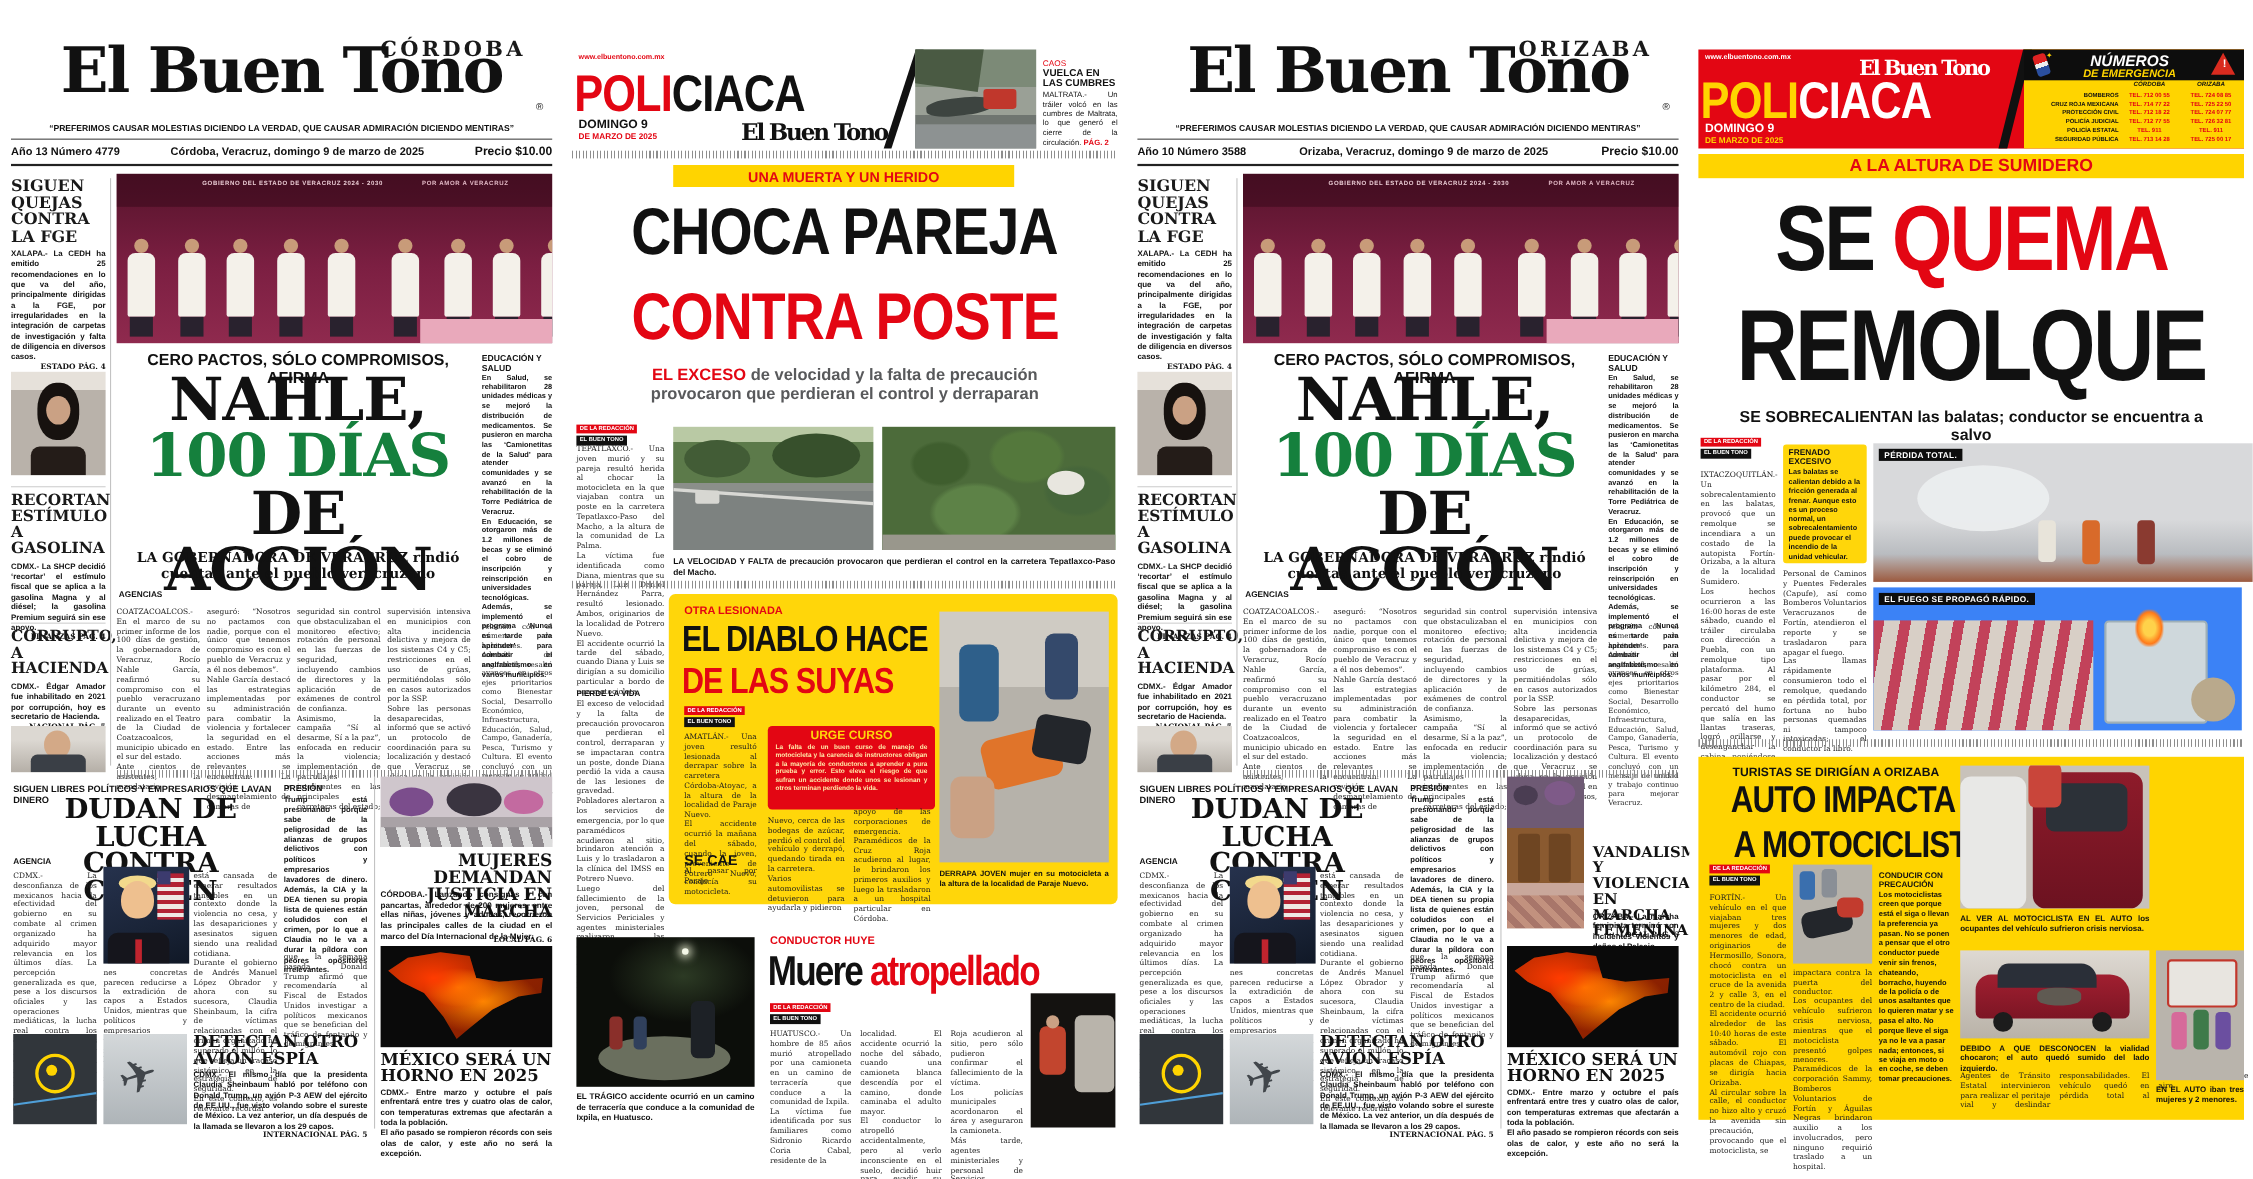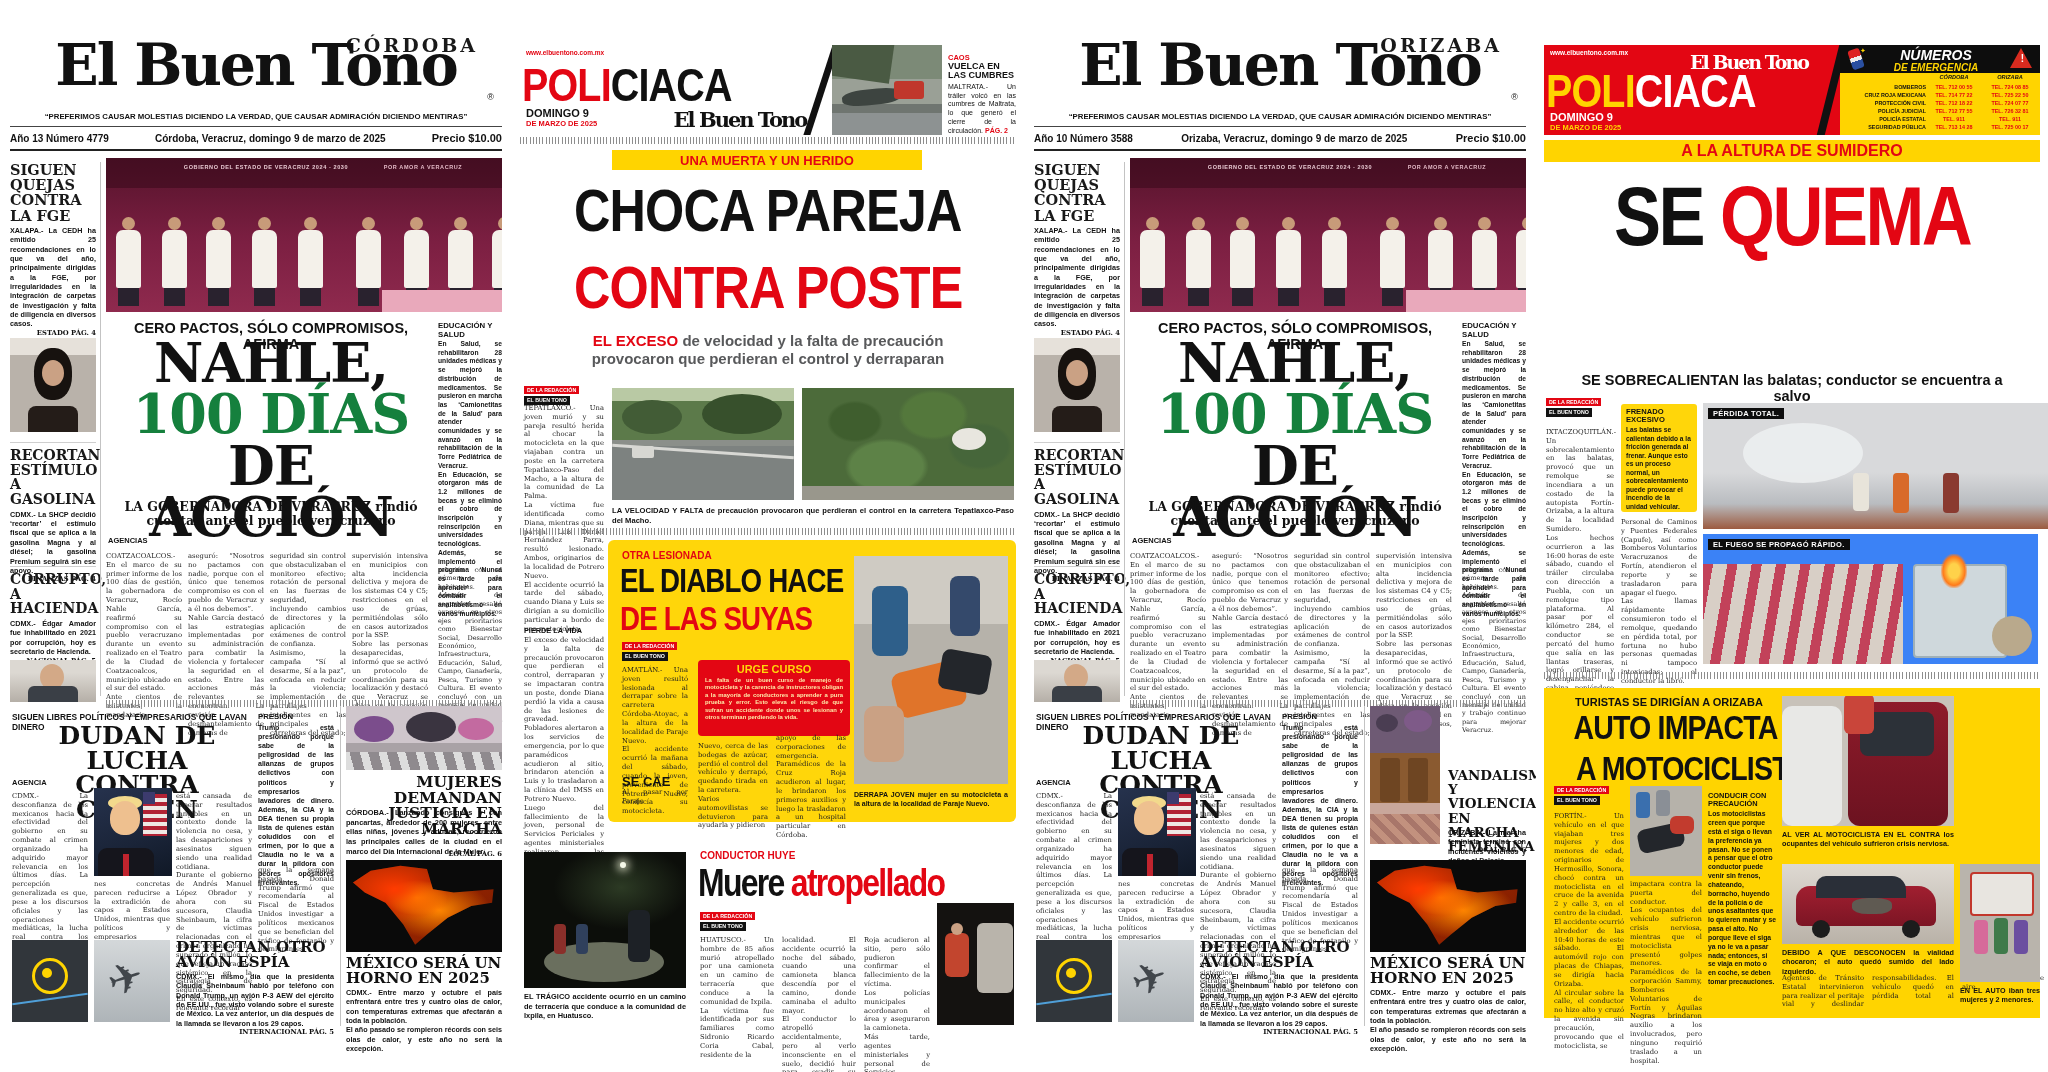--- a/index.html
+++ b/index.html
@@ -189,21 +189,21 @@
     </div>
     <div class="a bl" style="left:140px;top:62px;width:160px;text-align:center;font-size:21px">El Buen Tono</div>
     <div class="a" style="left:298px;top:0;width:7px;height:90px;background:#111;transform:skewX(-18deg)"></div>
     <div class="ph" style="left:312px;top:0;width:110px;height:90px;background:linear-gradient(180deg,#7c8a77 0 38%,#9aa096 38% 66%,#6f7570 66%)">
       <span class="a" style="left:-10px;top:-6px;width:70px;height:40px;background:#4a5a43;transform:rotate(8deg)"></span>
       <span class="a" style="left:10px;top:44px;width:60px;height:16px;background:#3d4440;border-radius:40%;transform:rotate(-6deg)"></span>
       <span class="a" style="left:62px;top:36px;width:30px;height:18px;background:#c0372c;border-radius:3px"></span>
       <span class="a" style="left:0;bottom:0;width:110px;height:22px;background:#8d9292"></span>
     </div>
     <div class="a" style="left:428px;top:8px;width:68px">
-      <div class="red" style="font-size:7.5px;font-weight:bold">CAOS</div>
+      <div class="red" style="font-size:7.5px;font-weight:normal">CAOS</div>
       <div style="font-size:9px;font-weight:bold;line-height:1.05">VUELCA EN LAS CUMBRES</div>
       <div style="font-size:7px;line-height:1.25;margin-top:2px;text-align:justify"><span>MALTRATA.- Un tráiler volcó en las cumbres de Maltrata, lo que generó el cierre de la circulación. </span><span class="red" style="font-weight:bold">PÁG. 2</span></div>
     </div>
   </div>
   <div class="a hatch" style="left:8px;top:137px;width:496px"></div>
   <div class="a" style="left:100px;top:150px;width:310px;height:20px;background:#ffd400;display:flex;align-items:center;justify-content:center">
     <span class="red" style="font-size:13px;font-weight:bold">UNA MUERTA Y UN HERIDO</span>
   </div>
   <div class="a" style="left:0;top:176px;width:512px;text-align:center;font-size:60px">
     <div><span class="cond" style="color:#111">CHOCA PAREJA</span></div>
@@ -503,20 +503,23 @@
           </div>
       </div>
     </div>
   </div>
   <div class="a" style="left:8px;top:140px;width:496px;height:22px;background:#ffd400;display:flex;align-items:center;justify-content:center">
     <span class="red" style="font-size:16px;font-weight:bold">A LA ALTURA DE SUMIDERO</span>
   </div>
   <div class="a" style="left:0;top:168px;width:512px;text-align:center;font-size:84px">
     <span class="cond" style="letter-spacing:-3px"><span style="color:#111">SE </span><span class="red">QUEMA</span></span>
   </div>
+  <div class="a" style="left:0;top:262px;width:512px;text-align:center;font-size:92px">
+    <span class="cond" style="color:#111;letter-spacing:-3px">REMOLQUE</span>
+  </div>
   <div class="a" style="left:26px;top:372px;width:460px;text-align:center;font-size:14.5px;font-weight:bold;color:#111">
     <span>SE SOBRECALIENTAN</span><span> las balatas; conductor se encuentra a salvo</span>
   </div>
   <div class="a" style="left:10px;top:398px">
     <span class="bybox" style="background:#e30613">DE LA REDACCIÓN</span>
     <span class="bybox" style="background:#111">EL BUEN TONO</span>
   </div>
   <div class="a jt" style="left:10px;top:428px;width:68px;height:236px">IXTACZOQUITLÁN.- Un sobrecalentamiento en las balatas, provocó que un remolque se incendiara a un costado de la autopista Fortín-Orizaba, a la altura de la localidad Sumidero.
    Los hechos ocurrieron a las 16:00 horas de este sábado, cuando el tráiler circulaba con dirección a Puebla, con un remolque tipo plataforma. Al pasar por el kilómetro 284, el conductor se percató del humo que salía en las llantas traseras, logró orillarse y desenganchar la cabina, poniéndose a salvo y pidiendo el apoyo de corporaciones de Emergencia, a través del 911.</div>
   <div class="a ybox" style="left:85px;top:404px;width:76px;height:108px;border-radius:3px;padding:4px 5px;box-sizing:border-box">
@@ -567,21 +570,21 @@
       <div style="font-size:7.4px;font-weight:bold;line-height:1.1">CONDUCIR CON PRECAUCIÓN</div>
       <div class="bt" style="font-size:6.8px;text-align:left;margin-top:2px">Los motociclistas creen que porque está el siga o llevan la preferencia ya pasan. No se ponen a pensar que el otro conductor puede venir sin frenos, chateando, borracho, huyendo de la policía o de unos asaltantes que lo quieren matar y se pasa el alto. No porque lleve el siga ya no le va a pasar nada; entonces, si se viaja en moto o en coche, se deben tomar precauciones.</div>
     </div>
     <div class="ph" style="left:238px;top:8px;width:172px;height:130px;background:#c8c2ba">
       <span class="a" style="left:0;top:10px;width:60px;height:120px;background:#e8e8e6;border-radius:10px"></span>
       <span class="a" style="left:66px;top:6px;width:100px;height:124px;background:linear-gradient(180deg,#8e1b2a,#6c1220);border-radius:12px"></span>
       <span class="a" style="left:78px;top:16px;width:74px;height:44px;background:#2c3138;border-radius:8px"></span>
       <span class="a" style="left:62px;top:-2px;width:30px;height:40px;background:#c9453a;border-radius:6px"></span>
     </div>
     <div class="a cap" style="left:238px;top:142px;width:172px;font-size:7.2px">
-      <span>AL VER AL MOTOCICLISTA EN EL CONTRA</span><span> los ocupantes del vehículo sufrieron crisis nerviosa.</span>
+      <span>AL VER AL MOTOCICLISTA EN EL AUTO</span><span> los ocupantes del vehículo sufrieron crisis nerviosa.</span>
     </div>
     <div class="ph" style="left:238px;top:176px;width:172px;height:80px;background:linear-gradient(#ded9d2,#b9b2a8)">
       <span class="a" style="left:14px;top:22px;width:140px;height:40px;background:linear-gradient(180deg,#a11f30,#7c1524);border-radius:14px 18px 6px 6px"></span>
       <span class="a" style="left:34px;top:12px;width:90px;height:22px;background:#2a2f38;border-radius:10px 14px 0 0"></span>
       <span class="a" style="left:30px;top:56px;width:18px;height:18px;border-radius:50%;background:#1c1c1c"></span>
       <span class="a" style="left:120px;top:56px;width:18px;height:18px;border-radius:50%;background:#1c1c1c"></span>
       <span class="a" style="left:70px;top:34px;width:40px;height:16px;background:#5f5a52;border-radius:40%"></span>
     </div>
     <div class="a cap" style="left:238px;top:260px;width:172px;font-size:7.2px">
       <span>DEBIDO A QUE DESCONOCEN</span><span> la vialidad chocaron; el auto quedó sumido del lado izquierdo.</span>

